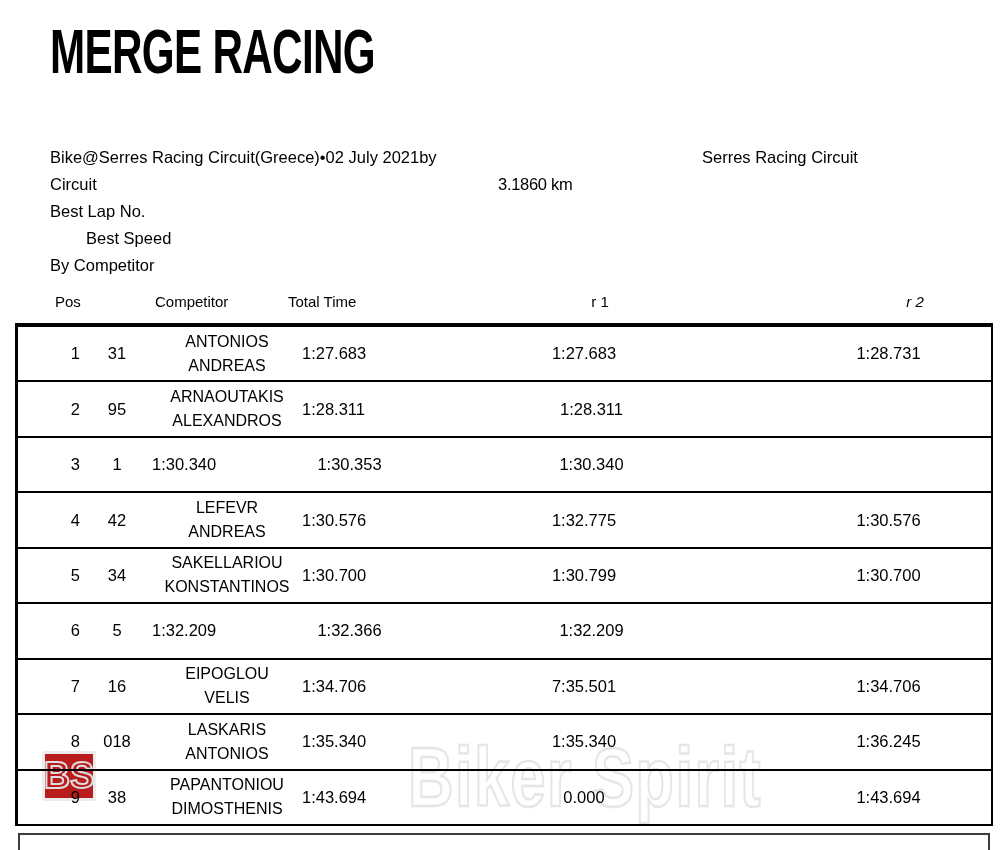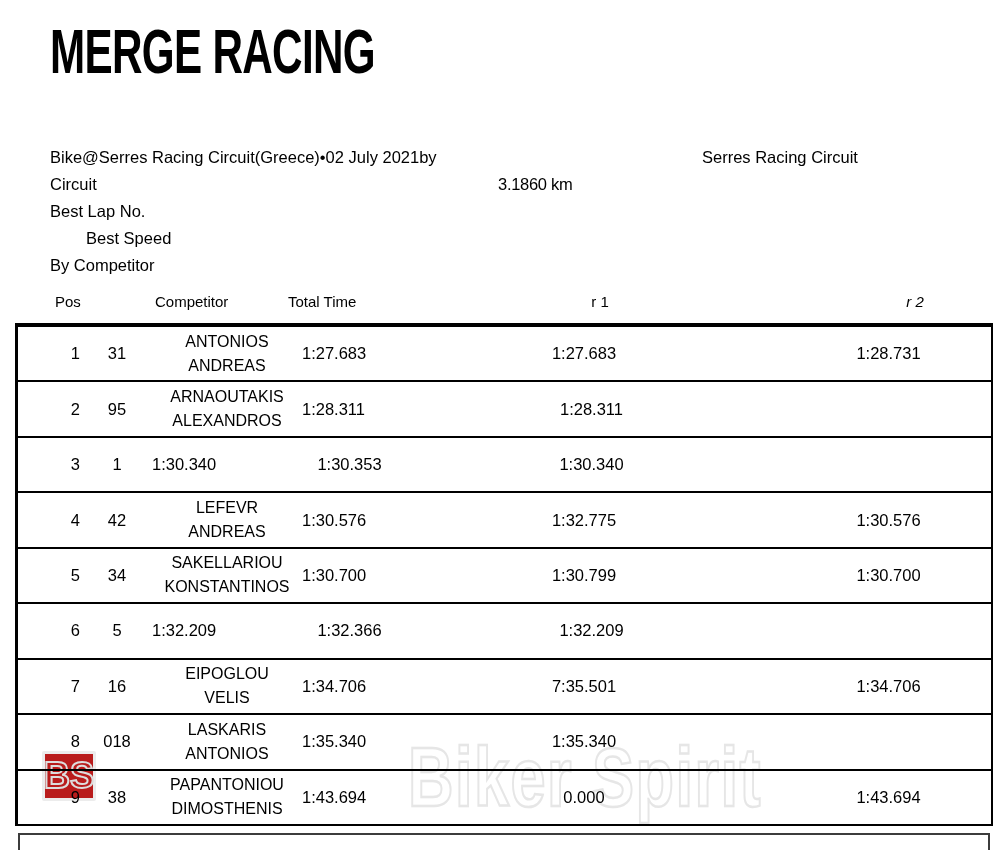--- a/index.html
+++ b/index.html
@@ -216,20 +216,21 @@
 
     <div class="row">
       <div class="cell-pos">8</div>
       <div class="cell-num">018</div>
       <div class="cell-name">
         <div>LASKARIS</div>
         <div>ANTONIOS</div>
       </div>
       <div class="cell-total">1:35.340</div>
       <div class="cell-r1">1:35.340</div>
+      <div class="cell-r2">1:36.245</div>
     </div>
 
     <div class="row">
       <div class="cell-pos">9</div>
       <div class="cell-num">38</div>
       <div class="cell-name">
         <div>PAPANTONIOU</div>
         <div>DIMOSTHENIS</div>
       </div>
       <div class="cell-total">1:43.694</div>

